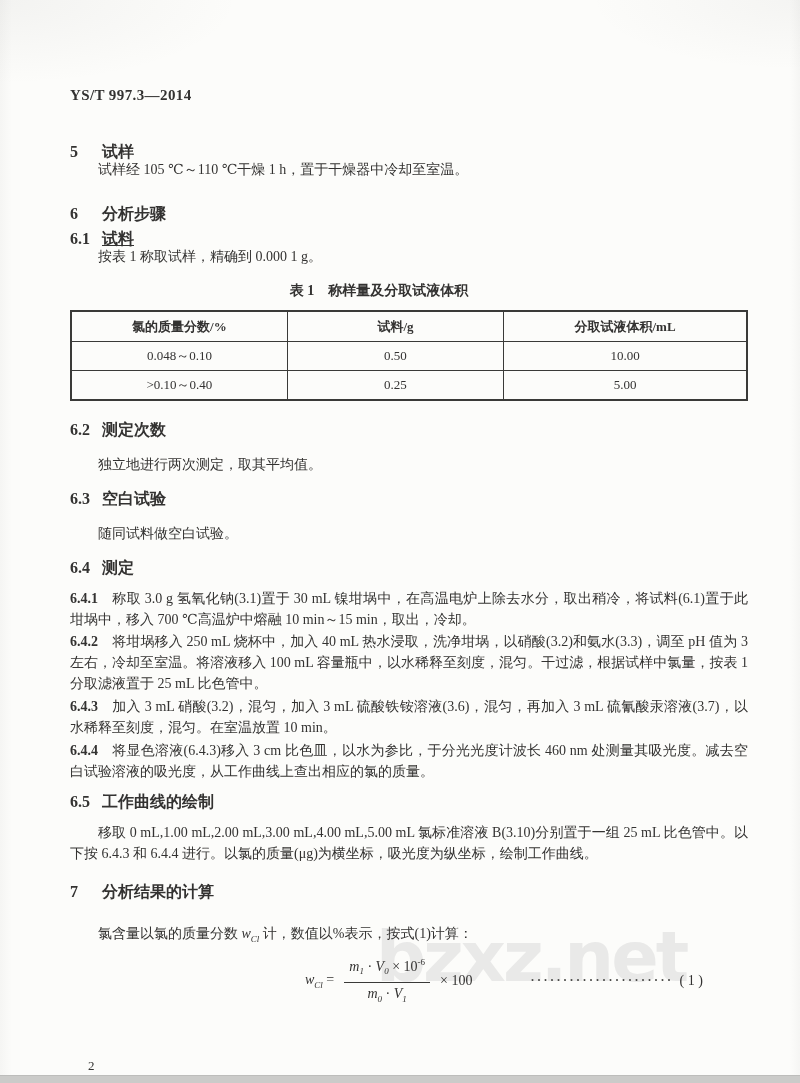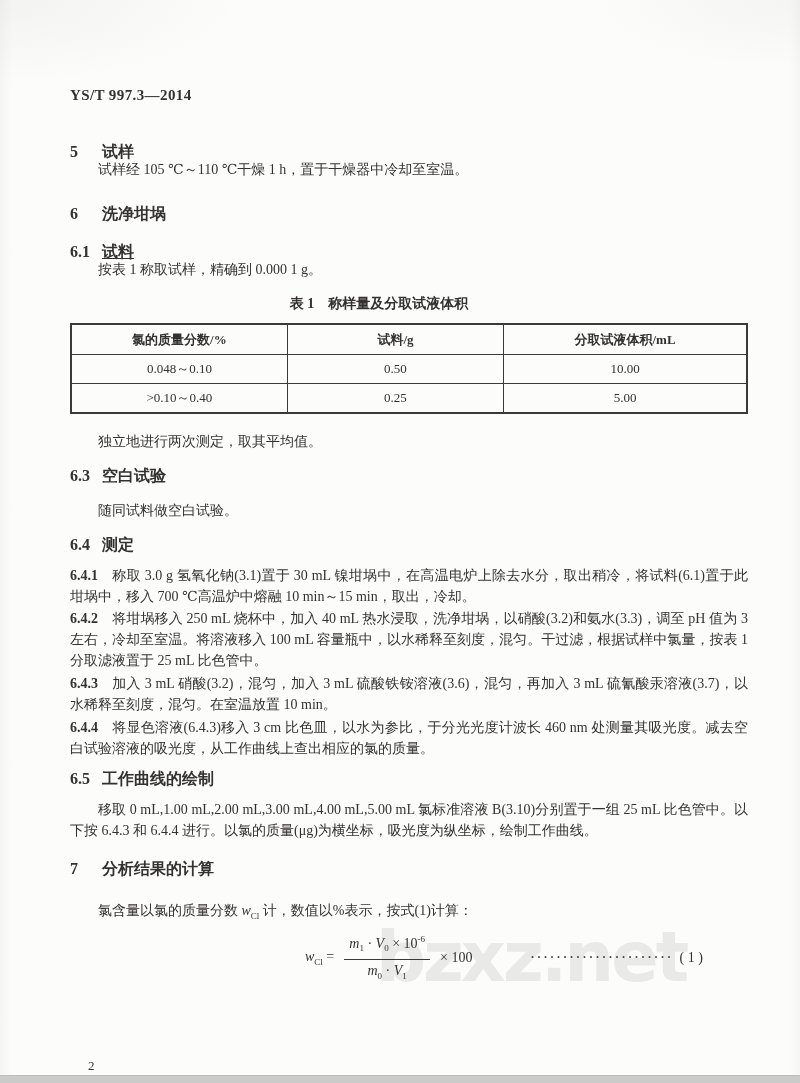--- a/index.html
+++ b/index.html
@@ -24,42 +24,42 @@
     font-weight:bold; font-size:70px; line-height:1;
     color:#e9e9e8; letter-spacing:-3px; white-space:nowrap;
     user-select:none;
   }
   .std-header { margin:0; padding-top:86px; font-size:15px; font-weight:bold; letter-spacing:0.4px; line-height:18px; }
   .h1, .h2 { font-size:16px; font-weight:bold; line-height:15px; }
   .hnum { display:inline-block; min-width:32px; }
   .h-c5  { margin-top:40px; }
   .p-c5  { margin-top:24px; }
   .h-c6  { margin-top:26px; }
-  .h-61  { margin-top:23px;text-decoration:underline; }
+  .h-61  { margin-top:10px;text-decoration:underline; }
   .p-61  { margin-top:17px; }
   .tbl-caption { margin-top:15px; font-size:14px; font-weight:bold; text-align:center; line-height:17px; padding-right:60px; }
   .p, .pnum-block { font-size:14px; line-height:21px; margin:0; text-align:justify; }
   .p.indent { text-indent:2em; }
   table.t1 { margin-top:11px; width:100%; border-collapse:collapse; border:2px solid #3a3a38; font-size:13px; }
   table.t1 th, table.t1 td { border:1px solid #3a3a38; text-align:center; padding:0; }
   table.t1 th { height:29px; font-weight:bold; }
   table.t1 td { height:28px; font-weight:normal; }
   table.t1 col.c1 { width:32%; } table.t1 col.c2 { width:32%; } table.t1 col.c3 { width:36%; }
   .h-62 { margin-top:21px; } .p-62 { margin-top:17px; }
   .h-63 { margin-top:16px; } .p-63 { margin-top:17px; }
   .h-64 { margin-top:16px; }
   .p-641 { margin-top:13px; }
   .p-642 { margin-top:1px; }
   .p-643 { margin-top:2px; }
   .p-644 { margin-top:2px; }
   .h-65 { margin-top:12px; } .p-65 { margin-top:13px; }
   .h-c7 { margin-top:20px; } .p-c7 { margin-top:24px; }
   .pnum { font-weight:bold; margin-right:14px; }
   .fvar { font-style:italic; }
-  sub { font-size:9px; } sup { font-size:9px; }
+  sub { font-size:9px;font-style:italic; } sup { font-size:9px; }
   .formula { margin-top:4px; display:flex; align-items:center; font-size:14px; }
   .feq { margin-left:235px; display:flex; align-items:center; }
   .frac { display:inline-block; text-align:center; margin:0 10px; vertical-align:middle; }
   .frac .num { display:block; border-bottom:1.3px solid #3a3a38; padding:0 5px 2px; line-height:17px; }
   .frac .den { display:block; padding-top:2px; line-height:17px; }
   .leader { margin-left:58px; letter-spacing:2.5px; font-weight:bold; font-size:12px; color:#4a4a48; white-space:nowrap; overflow:hidden; max-width:150px; }
   .eqno { margin-left:6px; white-space:nowrap; }
   .page-num { position:absolute; left:88px; top:1058px; z-index:2; font-size:13px; }
   .bottom-strip { position:absolute; left:0; right:0; bottom:0; height:7px; background:#cbcbc9; border-top:1px solid #bdbdbb; z-index:3; }
 </style>
@@ -73,21 +73,21 @@
   <div class="content">
 
     <p class="std-header">YS/T 997.3—2014</p>
 
     <div class="h1 h-c5">
       <span class="hnum">5</span><span>试样</span>
     </div>
     <p class="p indent p-c5">试样经 105 ℃～110 ℃干燥 1 h，置于干燥器中冷却至室温。</p>
 
     <div class="h1 h-c6">
-      <span class="hnum">6</span><span>洗净坩埚</span>
+      <span class="hnum">6</span><span>分析步骤</span>
     </div>
 
     <div class="h2 h-61">
       <span class="hnum">6.1</span><span>试料</span>
     </div>
     <p class="p indent p-61">按表 1 称取试样，精确到 0.000 1 g。</p>
 
     <div class="tbl-caption">表 1　称样量及分取试液体积</div>
 
     <table class="t1">
@@ -110,20 +110,23 @@
           <td>10.00</td>
         </tr>
         <tr>
           <td>&gt;0.10～0.40</td>
           <td>0.25</td>
           <td>5.00</td>
         </tr>
       </tbody>
     </table>
 
+    <div class="h2 h-62">
+      <span class="hnum">6.2</span><span>测定次数</span>
+    </div>
     <p class="p indent p-62">独立地进行两次测定，取其平均值。</p>
 
     <div class="h2 h-63">
       <span class="hnum">6.3</span><span>空白试验</span>
     </div>
     <p class="p indent p-63">随同试料做空白试验。</p>
 
     <div class="h2 h-64">
       <span class="hnum">6.4</span><span>测定</span>
     </div>

